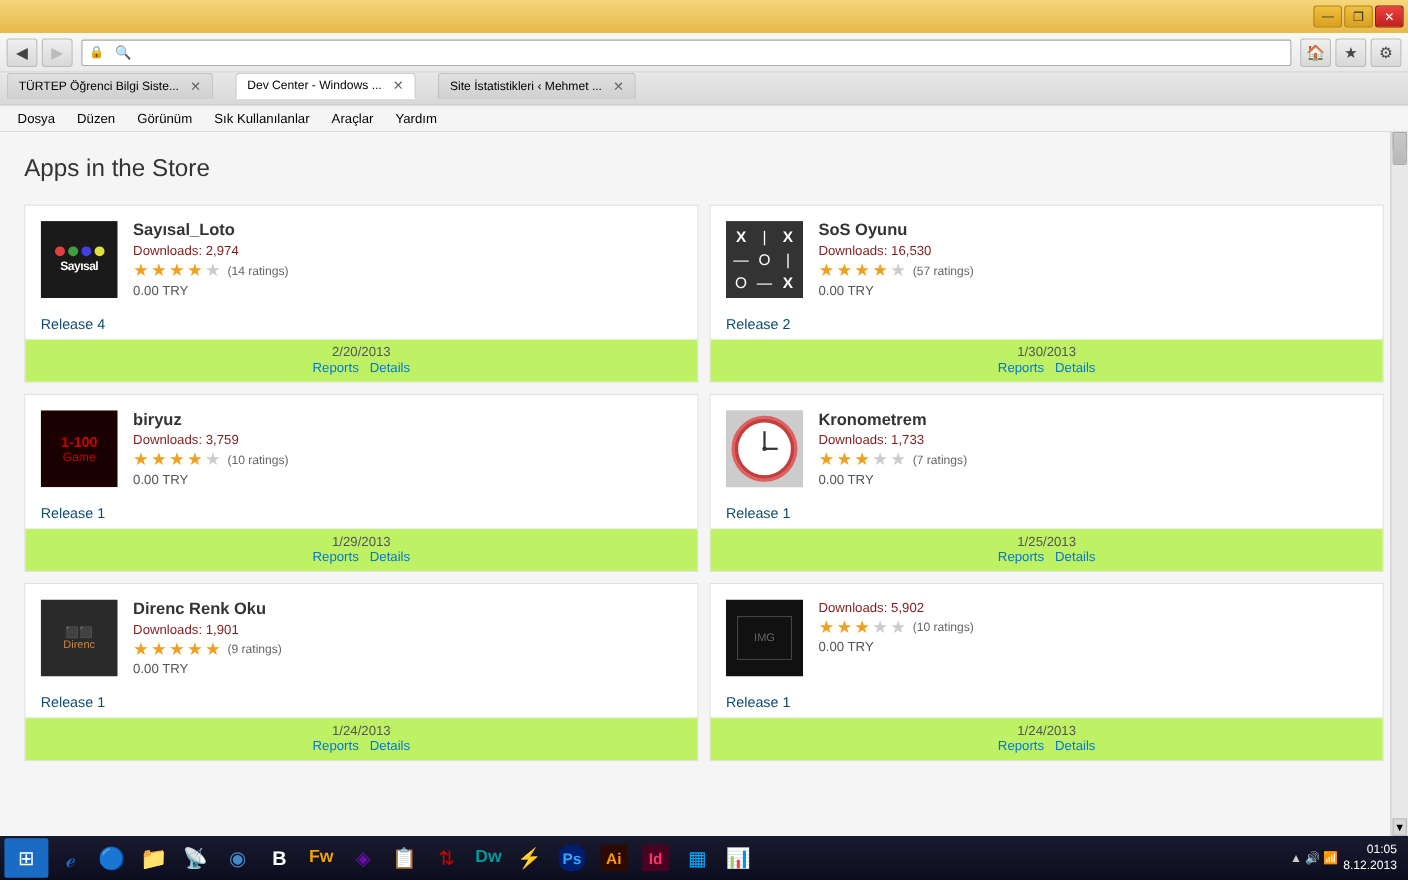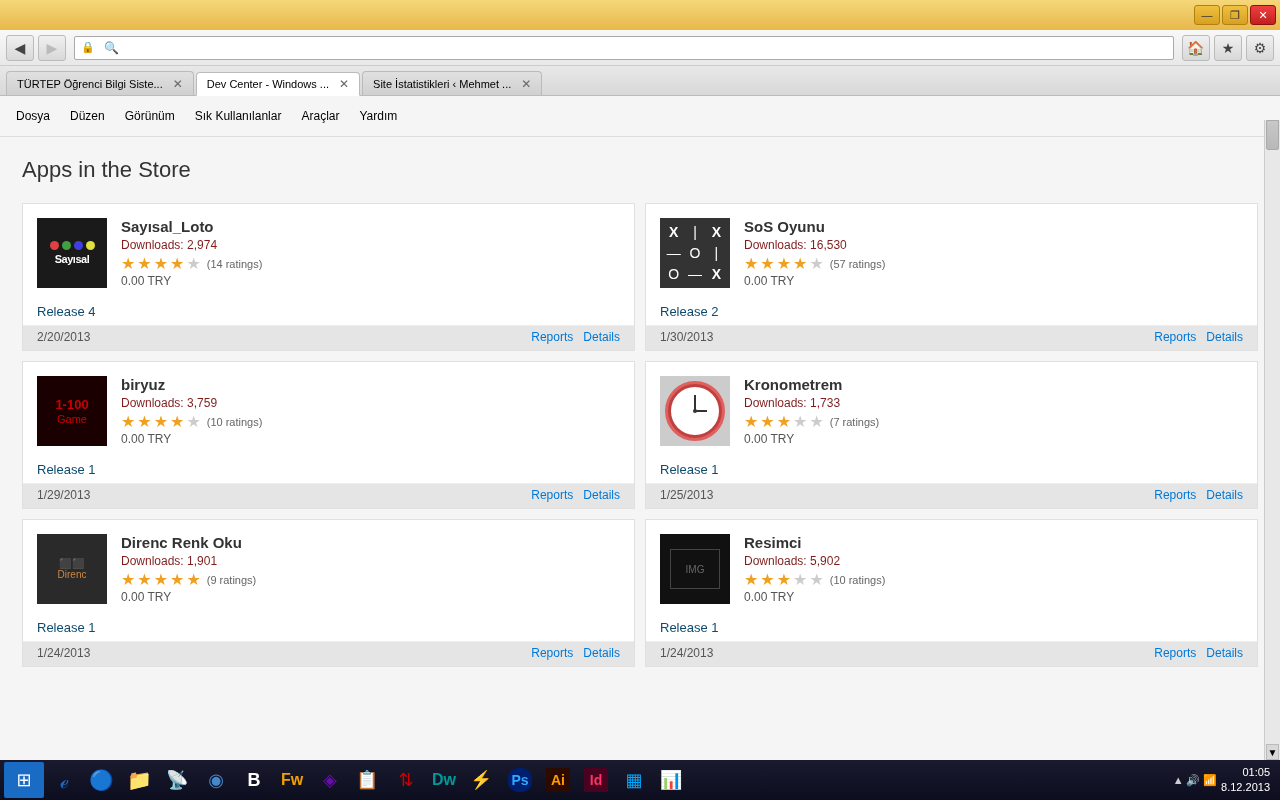--- a/index.html
+++ b/index.html
@@ -55,44 +55,43 @@
       padding: 0 6px;
       font-size: 12px; color: #333;
       margin: 0 4px;
     }
     .address-icon { margin-right: 4px; font-size: 11px; color: #666; }
     .tabs-bar {
       height: 30px;
       background: linear-gradient(to bottom, #e8e8e8, #d8d8d8);
       border-bottom: 1px solid #bbb;
       display: flex;
-      align-items: flex-end;
       padding: 0 6px;
-      gap: 2px;
+      gap: 20px;
     }
     .tab {
       height: 24px;
       padding: 0 10px;
       display: flex; align-items: center; gap: 6px;
       border: 1px solid #bbb;
       border-bottom: none;
       border-radius: 4px 4px 0 0;
       font-size: 11px;
       cursor: pointer;
       white-space: nowrap;
       max-width: 200px;
       overflow: hidden;
     }
     .tab.active { background: white; border-bottom: 1px solid white; margin-bottom: -1px; }
     .tab.inactive { background: linear-gradient(to bottom, #e0e0e0, #d0d0d0); }
     .tab-close { font-size: 12px; color: #666; margin-left: 4px; }
 
     
     .menu-bar {
-      height: 41px;
+      height: 24px;
       background: #f5f5f5;
       border-bottom: 1px solid #ddd;
       display: flex;
       align-items: center;
       padding: 0 8px;
       gap: 4px;
     }
     .menu-item {
       padding: 2px 8px;
       font-size: 12px;
@@ -142,21 +141,22 @@
     .star.empty { color: #ccc; }
     .ratings-count { font-size: 11px; color: #666; margin-left: 4px; }
     .app-price { font-size: 12px; color: #555; }
     .app-release { font-size: 13px; color: #0c4a6e; padding: 6px 14px; }
     .app-footer {
       display: flex;
       align-items: center;
       justify-content: space-between;
       padding: 4px 14px 6px 14px;
       border-top: 1px solid #eeeeee;
-      background: #e5e5e5;
+      background: #bef264;
+      flex-direction: column;
     }
     .app-date { font-size: 12px; color: #555; }
     .app-links { display: flex; gap: 10px; }
     .app-link { font-size: 12px; color: #0078d7; cursor: pointer; text-decoration: none; }
 
     
     .taskbar {
       height: 40px;
       background: linear-gradient(to bottom, #1a1a2e, #0d0d20);
       display: flex;
@@ -448,21 +448,20 @@
     </div>
   </div>
       <div class="app-card">
     <div class="app-card-body">
       <div class="app-icon">
             <div style="background:#111;width:100%;height:100%;display:flex;align-items:center;justify-content:center;">
       <div style="width:50px;height:40px;border:1px solid #444;display:flex;align-items:center;justify-content:center;color:#666;font-size:10px;">IMG</div>
     </div>
           </div>
       <div class="app-info">
-        <div class="app-name">Resimci</div>
         <div class="app-downloads">Downloads: 5,902</div>
         <div class="stars">
           <span class="star">★</span>
               <span class="star">★</span>
               <span class="star" style="color:#f0a020;">★</span>
               <span class="star empty">★</span>
               <span class="star empty">★</span>
           <span class="ratings-count">(10 ratings)</span>
         </div>
         <div class="app-price">0.00 TRY</div>

